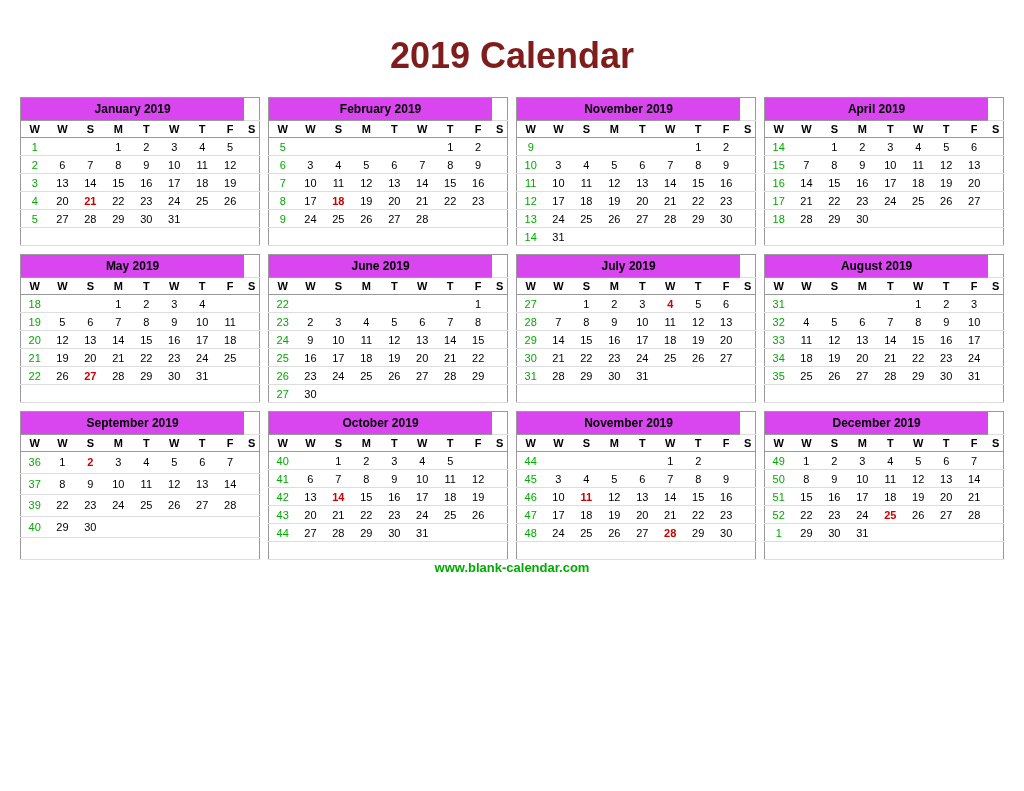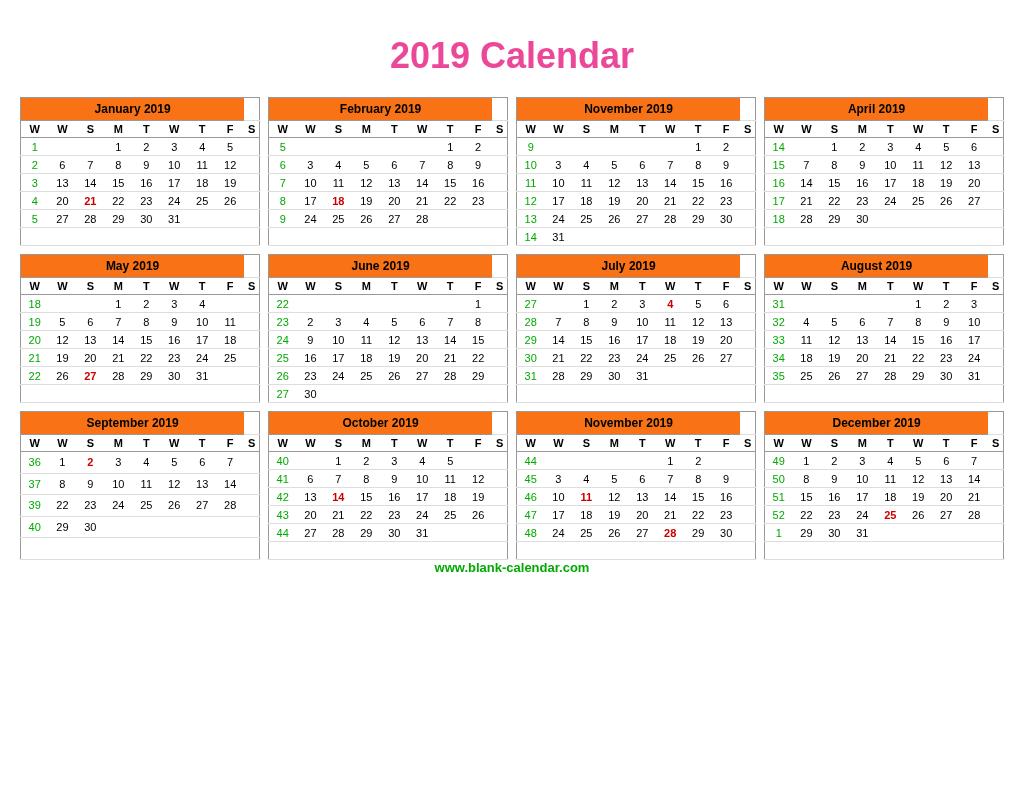--- a/index.html
+++ b/index.html
@@ -10,41 +10,41 @@
       flex-direction: column;
       align-items: center;
       padding: 20px;
       width: 1024px;
       min-height: 791px;
     }
     h1 {
       font-size: 36px;
       font-weight: bold;
       margin: 15px 0 20px 0;
-      color: #ec4899;
+      color: #7f1d1d;
     }
     .calendar-grid {
       display: grid;
       grid-template-columns: repeat(4, 1fr);
       gap: 8px;
       width: 100%;
     }
     .month-table {
       border: 1px solid #999;
       border-collapse: collapse;
       width: 100%;
       font-size: 11px;
     }
     .month-table th.month-header {
       text-align: center;
       font-weight: bold;
       font-size: 12px;
       padding: 4px 2px;
       border-bottom: 1px solid #999;
-      background: #f97316;
+      background: #d946ef;
     }
     .month-table th.day-header {
       text-align: center;
       font-weight: bold;
       padding: 2px 1px;
       border-bottom: 1px solid #999;
       color: #000;
       font-size: 11px;
     }
     .month-table td {

